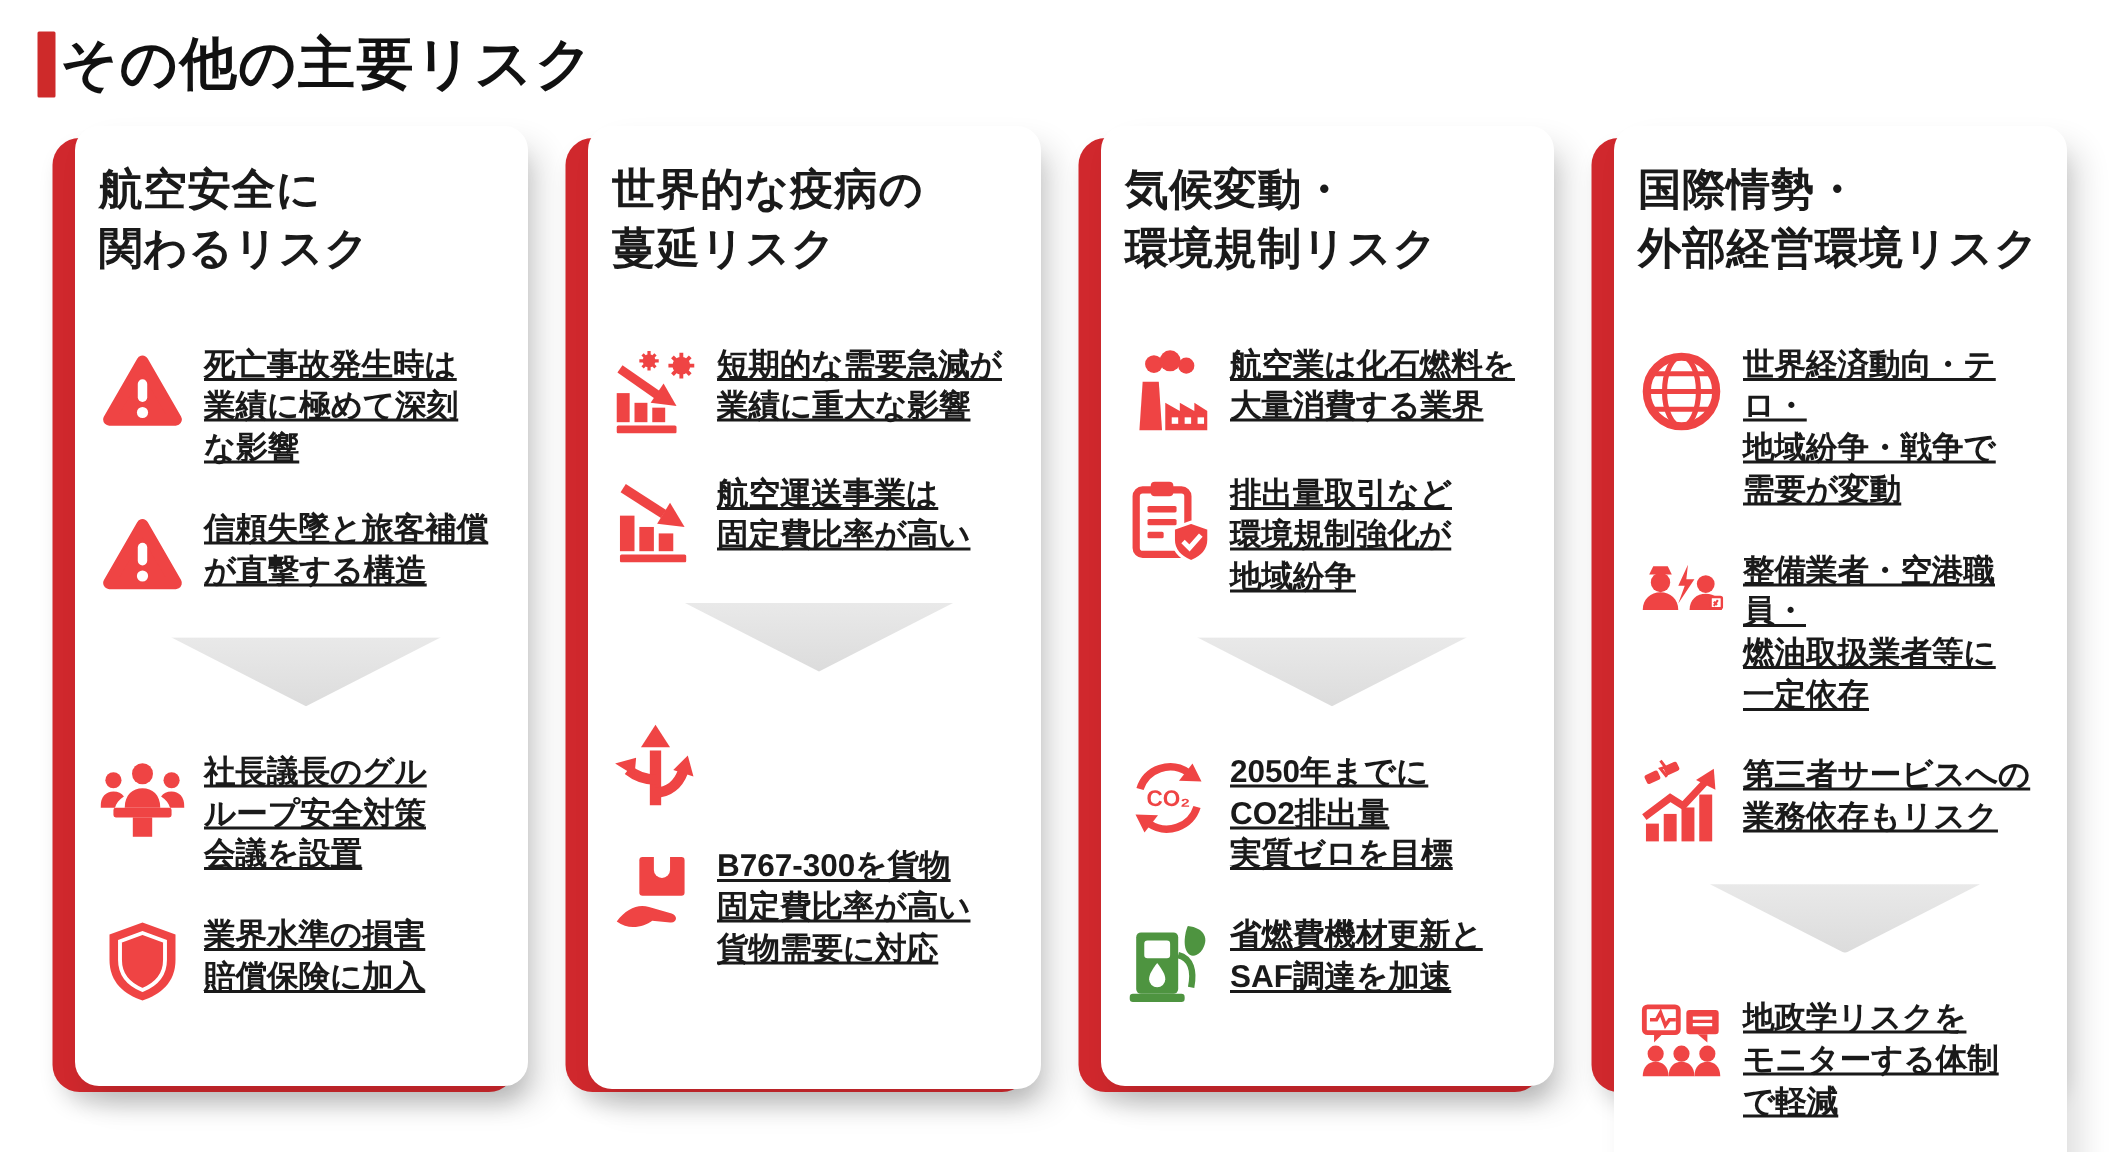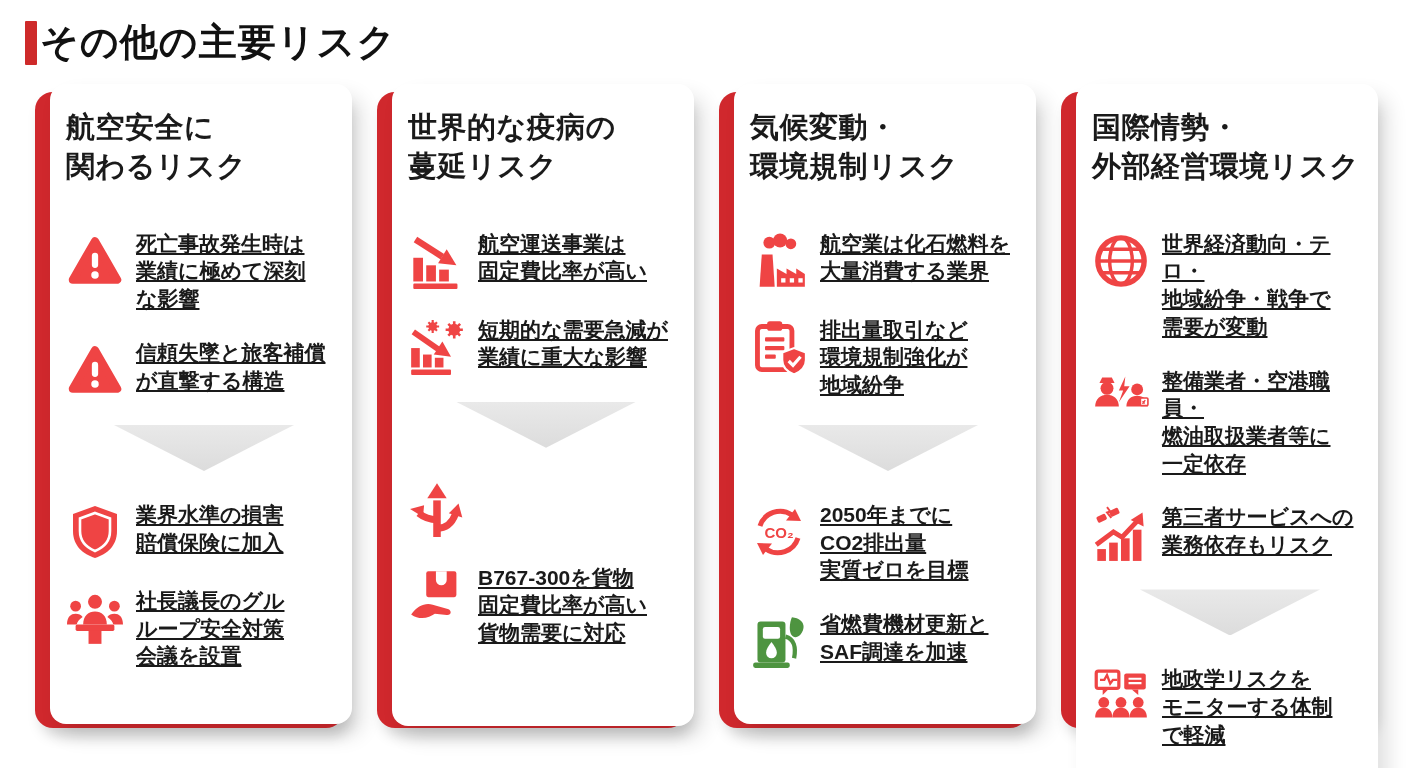--- a/index.html
+++ b/index.html
@@ -124,95 +124,95 @@
             </svg>
         </span>
         <p class="item-text">信頼失墜と旅客補償
 が直撃する構造</p>
       </div>
 
       <div class="chevron"></div>
 
       <div class="item">
         <span class="icon">
-          <svg viewBox="0 0 52 56">
-              <path d="M26 2 L48 10 V27 C48 42 38 50 26 54 C14 50 4 42 4 27 V10 Z" fill="currentColor"></path>
-              <path d="M26 9 L41 14.5 V27 C41 37 34.5 43.5 26 47 C17.5 43.5 11 37 11 27 V14.5 Z" fill="none" stroke="#fff" stroke-width="2.6"></path>
-            </svg>
-        </span>
-        <p class="item-text">業界水準の損害
-賠償保険に加入</p>
-      </div>
-
-      <div class="item">
-        <span class="icon">
           <svg viewBox="0 0 52 52" fill="currentColor">
               <circle cx="26" cy="11" r="6.5"></circle>
               <path d="M15 32 C15 24 20 20 26 20 C32 20 37 24 37 32 Z"></path>
               <circle cx="8" cy="15" r="5"></circle>
               <path d="M0 32 C0 25 3.5 22 8 22 C11 22 13 23 14.5 25 C11.5 27 9.5 29.5 9 32 Z"></path>
               <circle cx="44" cy="15" r="5"></circle>
               <path d="M52 32 C52 25 48.5 22 44 22 C41 22 39 23 37.5 25 C40.5 27 42.5 29.5 43 32 Z"></path>
               <rect x="8" y="32" width="36" height="6" rx="1.5"></rect>
               <rect x="20" y="38" width="12" height="12"></rect>
             </svg>
         </span>
         <p class="item-text">社長議長のグル
 ループ安全対策
 会議を設置</p>
       </div>
+
+      <div class="item">
+        <span class="icon">
+          <svg viewBox="0 0 52 56">
+              <path d="M26 2 L48 10 V27 C48 42 38 50 26 54 C14 50 4 42 4 27 V10 Z" fill="currentColor"></path>
+              <path d="M26 9 L41 14.5 V27 C41 37 34.5 43.5 26 47 C17.5 43.5 11 37 11 27 V14.5 Z" fill="none" stroke="#fff" stroke-width="2.6"></path>
+            </svg>
+        </span>
+        <p class="item-text">業界水準の損害
+賠償保険に加入</p>
+      </div>
     </div>
   </section>
 
   <section class="card card--tall">
     <div class="card-back"></div>
     <div class="card-front">
       <h2 class="card-title">世界的な疫病の
 蔓延リスク</h2>
+
+      <div class="item">
+        <span class="icon">
+          <svg viewBox="0 0 52 52">
+              <g fill="currentColor">
+                <rect x="2" y="27" width="8" height="18"></rect>
+                <rect x="13" y="33" width="8" height="12"></rect>
+                <rect x="24" y="36" width="8" height="9"></rect>
+                <rect x="2" y="47" width="37" height="5" rx="1"></rect>
+              </g>
+              <path d="M4 12 L27 28" stroke="currentColor" stroke-width="5.5" fill="none"></path>
+              <polygon points="39,35 23,33 31,21" fill="currentColor"></polygon>
+              <g stroke="currentColor" stroke-width="2">
+                <path d="M22 1 V13 M16 7 H28 M18 3 L26 11 M26 3 L18 11"></path>
+              </g>
+              <circle cx="22" cy="7" r="4" fill="currentColor"></circle>
+              <g stroke="currentColor" stroke-width="2.4">
+                <path d="M42 2 V18 M34 10 H50 M36.5 4.5 L47.5 15.5 M47.5 4.5 L36.5 15.5"></path>
+              </g>
+              <circle cx="42" cy="10" r="5.5" fill="currentColor"></circle>
+            </svg>
+        </span>
+        <p class="item-text">短期的な需要急減が
+業績に重大な影響</p>
+      </div>
 
       <div class="item">
         <span class="icon">
           <svg viewBox="0 0 52 52">
               <g fill="currentColor">
                 <rect x="4" y="23" width="9" height="22"></rect>
                 <rect x="16" y="30" width="9" height="15"></rect>
                 <rect x="28" y="34" width="9" height="11"></rect>
                 <rect x="4" y="47" width="41" height="5" rx="1"></rect>
               </g>
               <path d="M6 6 L31 22" stroke="currentColor" stroke-width="6" fill="none"></path>
               <polygon points="44,30 27,28 35,15" fill="currentColor"></polygon>
             </svg>
         </span>
         <p class="item-text">航空運送事業は
 固定費比率が高い</p>
-      </div>
-
-      <div class="item">
-        <span class="icon">
-          <svg viewBox="0 0 52 52">
-              <g fill="currentColor">
-                <rect x="2" y="27" width="8" height="18"></rect>
-                <rect x="13" y="33" width="8" height="12"></rect>
-                <rect x="24" y="36" width="8" height="9"></rect>
-                <rect x="2" y="47" width="37" height="5" rx="1"></rect>
-              </g>
-              <path d="M4 12 L27 28" stroke="currentColor" stroke-width="5.5" fill="none"></path>
-              <polygon points="39,35 23,33 31,21" fill="currentColor"></polygon>
-              <g stroke="currentColor" stroke-width="2">
-                <path d="M22 1 V13 M16 7 H28 M18 3 L26 11 M26 3 L18 11"></path>
-              </g>
-              <circle cx="22" cy="7" r="4" fill="currentColor"></circle>
-              <g stroke="currentColor" stroke-width="2.4">
-                <path d="M42 2 V18 M34 10 H50 M36.5 4.5 L47.5 15.5 M47.5 4.5 L36.5 15.5"></path>
-              </g>
-              <circle cx="42" cy="10" r="5.5" fill="currentColor"></circle>
-            </svg>
-        </span>
-        <p class="item-text">短期的な需要急減が
-業績に重大な影響</p>
       </div>
 
       <div class="chevron"></div>
 
       <div class="item">
         <span class="icon">
           <svg viewBox="0 0 52 52" fill="currentColor">
               <path d="M26 52 V18" stroke="currentColor" stroke-width="7" fill="none"></path>
               <polygon points="26,2 35,16 17,16"></polygon>
               <path d="M26 36 C19 36 14 34 9 30" stroke="currentColor" stroke-width="6.5" fill="none"></path>

